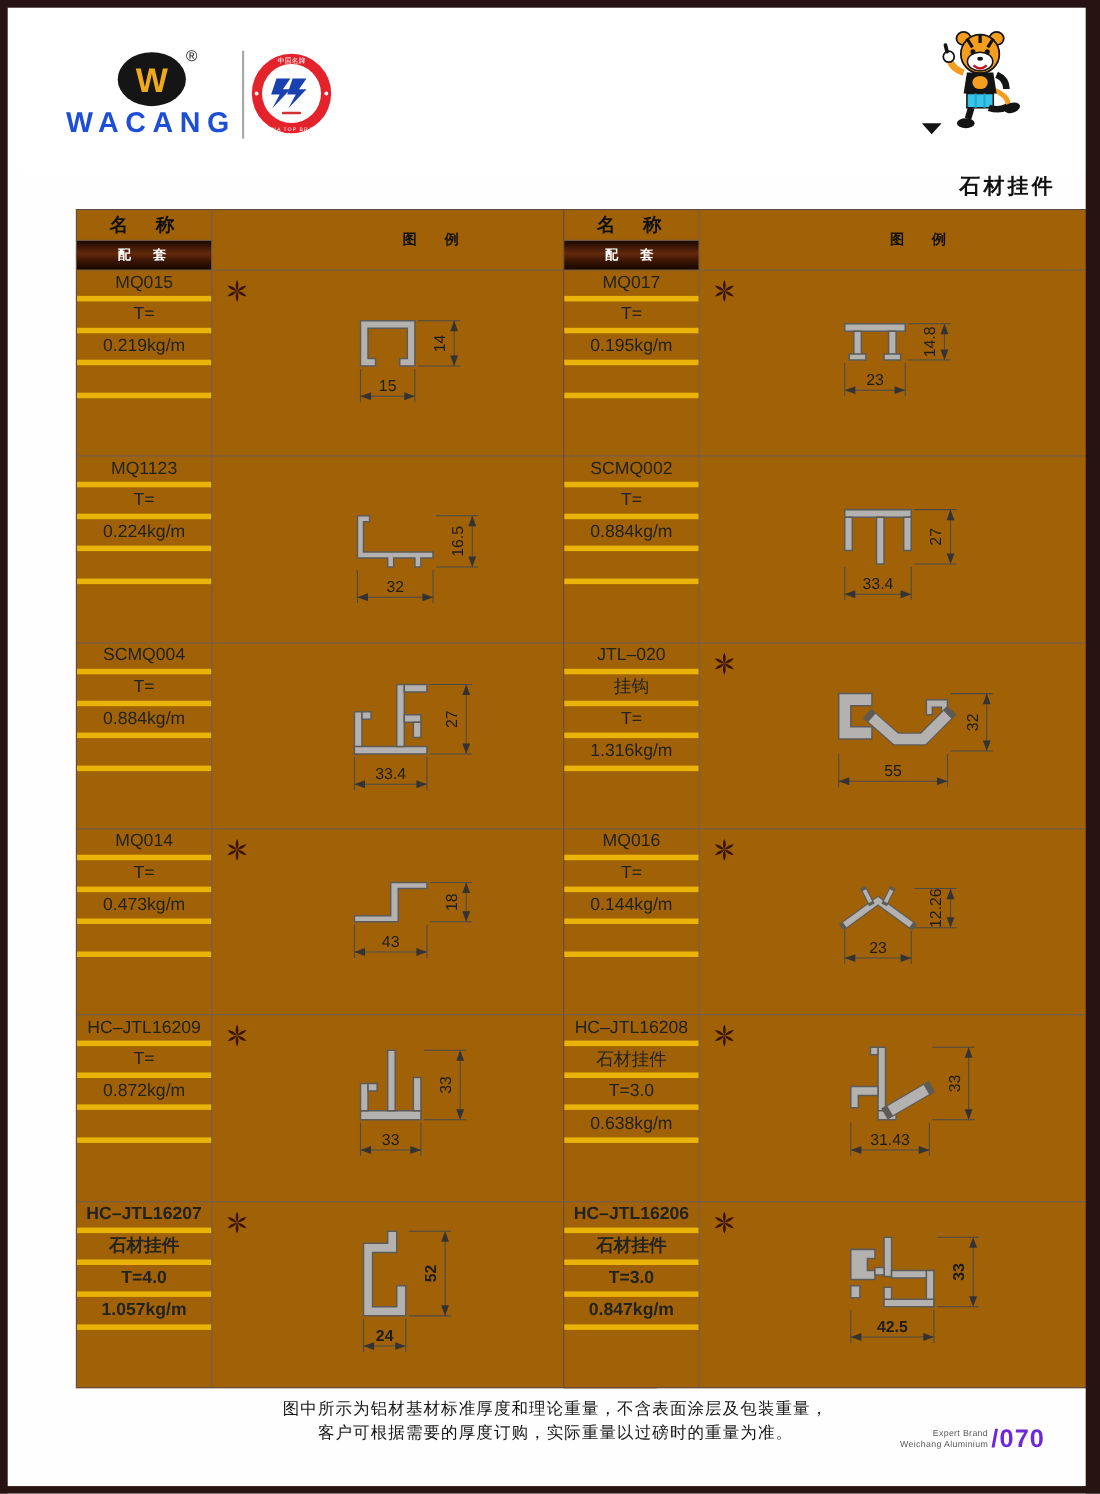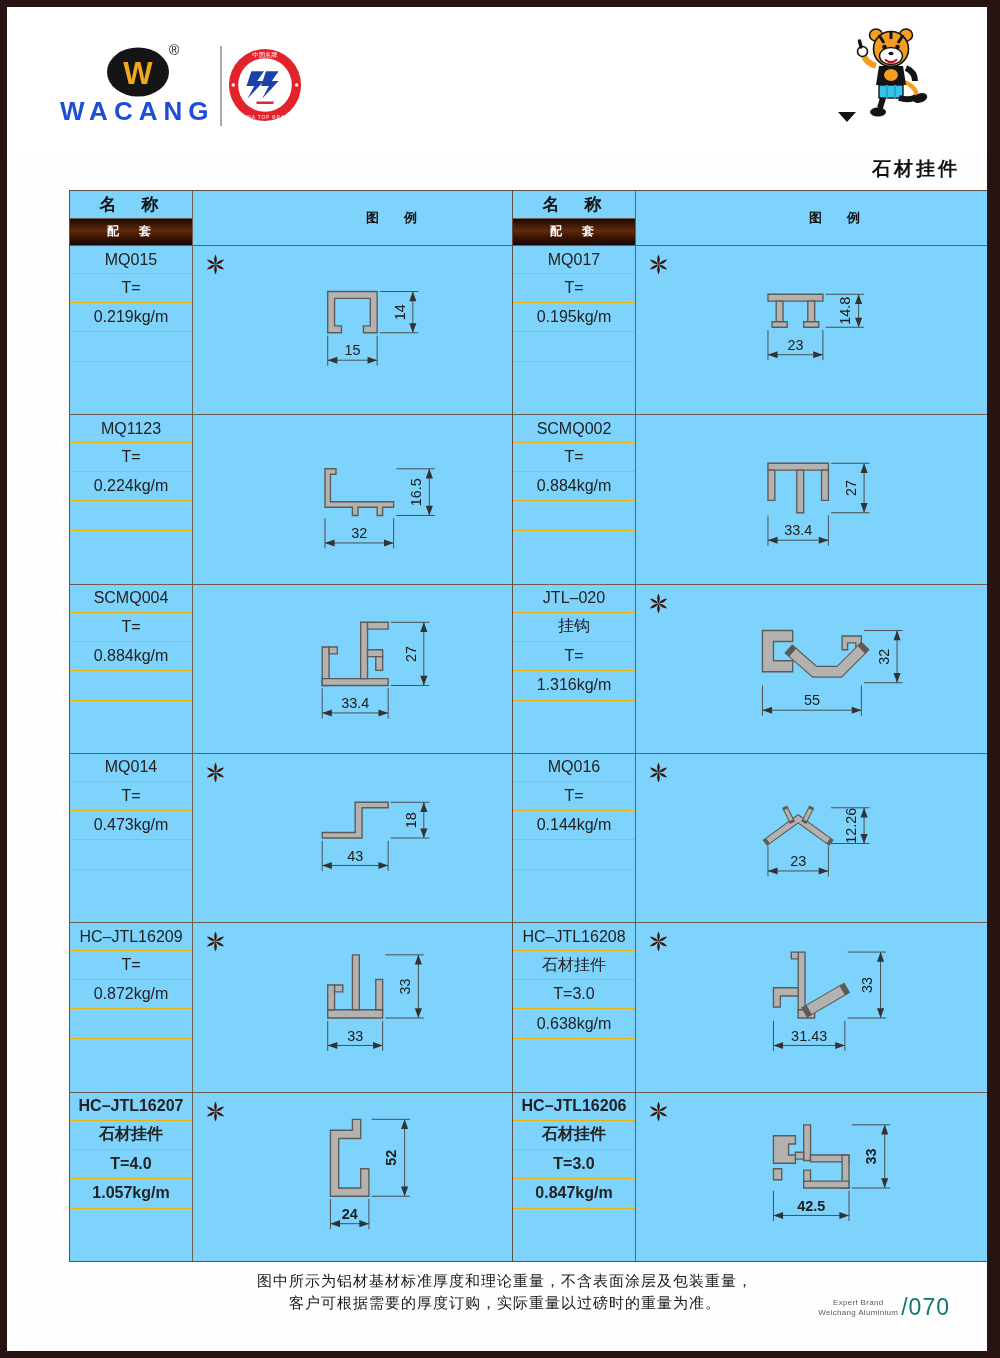--- a/index.html
+++ b/index.html
@@ -28,50 +28,50 @@
                 color:#0d0d0d;letter-spacing:2px;white-space:nowrap;}
   .banner-sub{position:absolute;left:209px;top:33px;font-size:15px;font-weight:bold;
               color:#111;letter-spacing:0px;transform:scaleX(.98);transform-origin:left;white-space:nowrap;}
   .notch{position:absolute;left:838px;top:112px;width:0;height:0;z-index:4;
          border-left:9px solid transparent;border-right:9px solid transparent;border-top:10px solid #141414;}
   .tiger-svg{position:absolute;left:845px;top:22px;z-index:5;}
   .page-label{position:absolute;left:872px;top:156px;font-size:19px;font-weight:bold;
               letter-spacing:3px;color:#111;}
 
   
-  .ptable{position:absolute;top:190px;width:528px;height:1072px;background:#7dd3fc;
+  .ptable{position:absolute;top:190px;width:528px;height:1072px;background:#a16207;
           border:1.5px solid #5f4e43;box-sizing:border-box;display:flex;flex-direction:column;}
   #table-left{left:69px;} #table-right{left:512px;}
   .thead{flex:0 0 54px;display:flex;border-bottom:1px solid #6f5e52;}
   .nhead{width:123px;border-right:1px solid #6f5e52;display:flex;flex-direction:column;box-sizing:border-box;}
   .nh1{flex:1;display:flex;align-items:center;justify-content:center;font-size:17px;font-weight:bold;
        letter-spacing:4px;border-bottom:1px solid #6f5e52;color:#111;}
   .nh2{flex:1;display:flex;align-items:center;justify-content:center;font-size:12px;font-weight:bold;
        letter-spacing:4px;color:#fff;
        background:linear-gradient(180deg,#1c0a02 0%,#62290b 45%,#3a1504 70%,#170702 100%);}
   .lhead{flex:1;display:flex;align-items:center;justify-content:center;font-size:13px;
          font-weight:bold;letter-spacing:6px;color:#111;}
   .block{flex:1;display:flex;border-bottom:1px solid #6f5e52;min-height:0;}
   .block:last-child{border-bottom:none;font-weight:bold;}
   .ncol{width:123px;border-right:1px solid #6f5e52;box-sizing:border-box;display:grid;
         grid-template-rows:28px 29px 29px 30px 1fr;}
-  .ncell{border-bottom:1px solid #eab308;display:flex;align-items:center;justify-content:center;
+  .ncell{border-bottom:5px solid #eab308;display:flex;align-items:center;justify-content:center;
          font-size:16px;color:#222;white-space:nowrap;overflow:hidden;}
   .ncol .ncell:last-child{border-bottom:none;}
   .lcol{flex:1;position:relative;}
   .star{position:absolute;left:11px;top:7px;}
   .profile{position:absolute;left:50%;top:50%;transform:translate(-54%,-50%);}
 
   
   .note{position:absolute;left:0;top:1270px;width:1010px;text-align:center;font-size:15px;
         color:#161616;line-height:22px;letter-spacing:1px;}
   .brandline{position:absolute;left:760px;top:1294px;width:190px;display:flex;
              justify-content:flex-end;align-items:center;gap:3px;}
-  .brand-en{font-size:8px;line-height:9.5px;color:#5a5a5a;text-align:center;letter-spacing:.3px;}
-  .pageno{font-size:23px;font-weight:normal;color:#0f766e;letter-spacing:1px;}
+  .brand-en{font-size:8px;line-height:9.5px;color:#5a5a5a;text-align:right;letter-spacing:.3px;}
+  .pageno{font-size:23px;font-weight:bold;color:#6d28d9;letter-spacing:1px;}
 </style>
 </head>
 <body>
 
 <div class="page">
 
   <div class="edge top"></div>
   <div class="edge left"></div>
   <div class="edge right"></div>
   <div class="edge bottom"></div>

